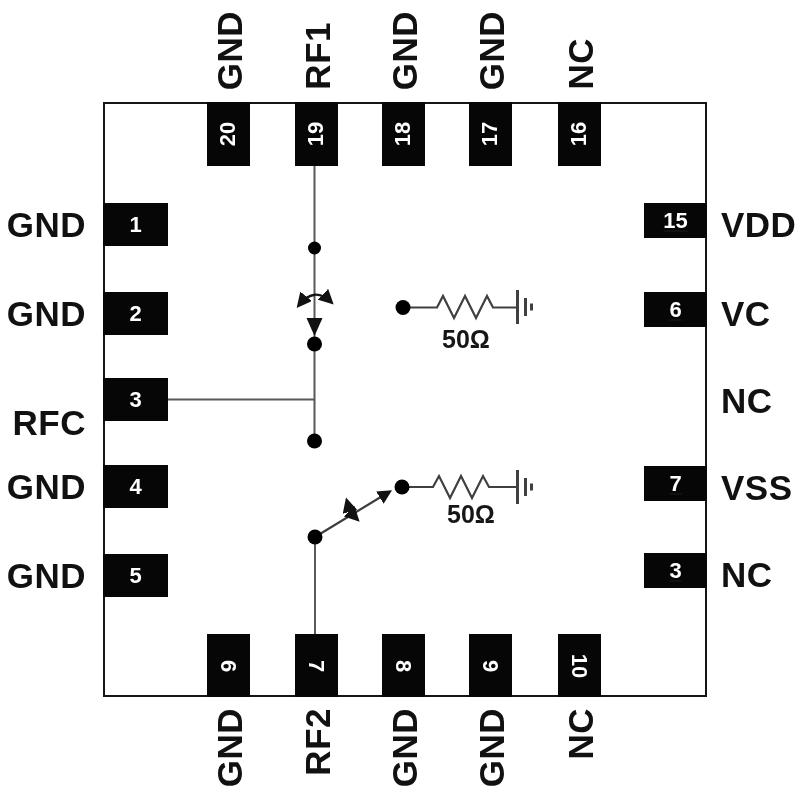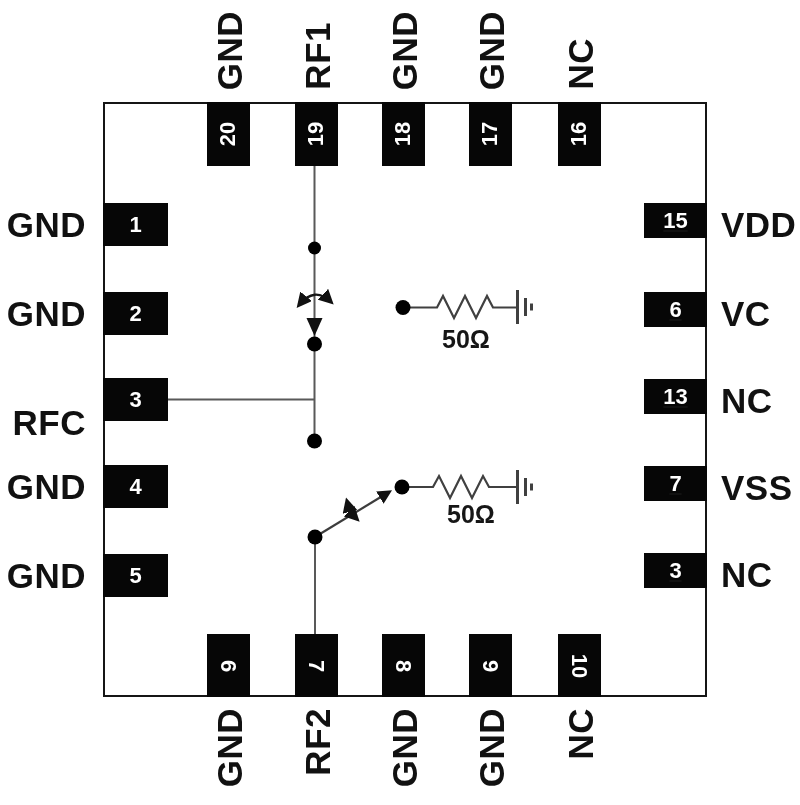--- a/index.html
+++ b/index.html
@@ -148,23 +148,20 @@
   <div class="pin pin-left" style="top:554px">
     <span class="pin-num">5</span>
     </div>
 
   <div class="pin pin-right" style="top:203px">
     <span class="pin-num">15</span>
     </div>
   <div class="pin pin-right" style="top:292px">
     <span class="pin-num">6</span>
     </div>
-  <div class="pin pin-right" style="top:379px">
-    <span class="pin-num">13</span>
-    </div>
   <div class="pin pin-right" style="top:466px">
     <span class="pin-num">7</span>
     </div>
   <div class="pin pin-right" style="top:553px">
     <span class="pin-num">3</span>
     </div>
 
   <div class="label-v label-vtop" style="left:182px">
     <span class="vtext">GND</span>
     </div>

